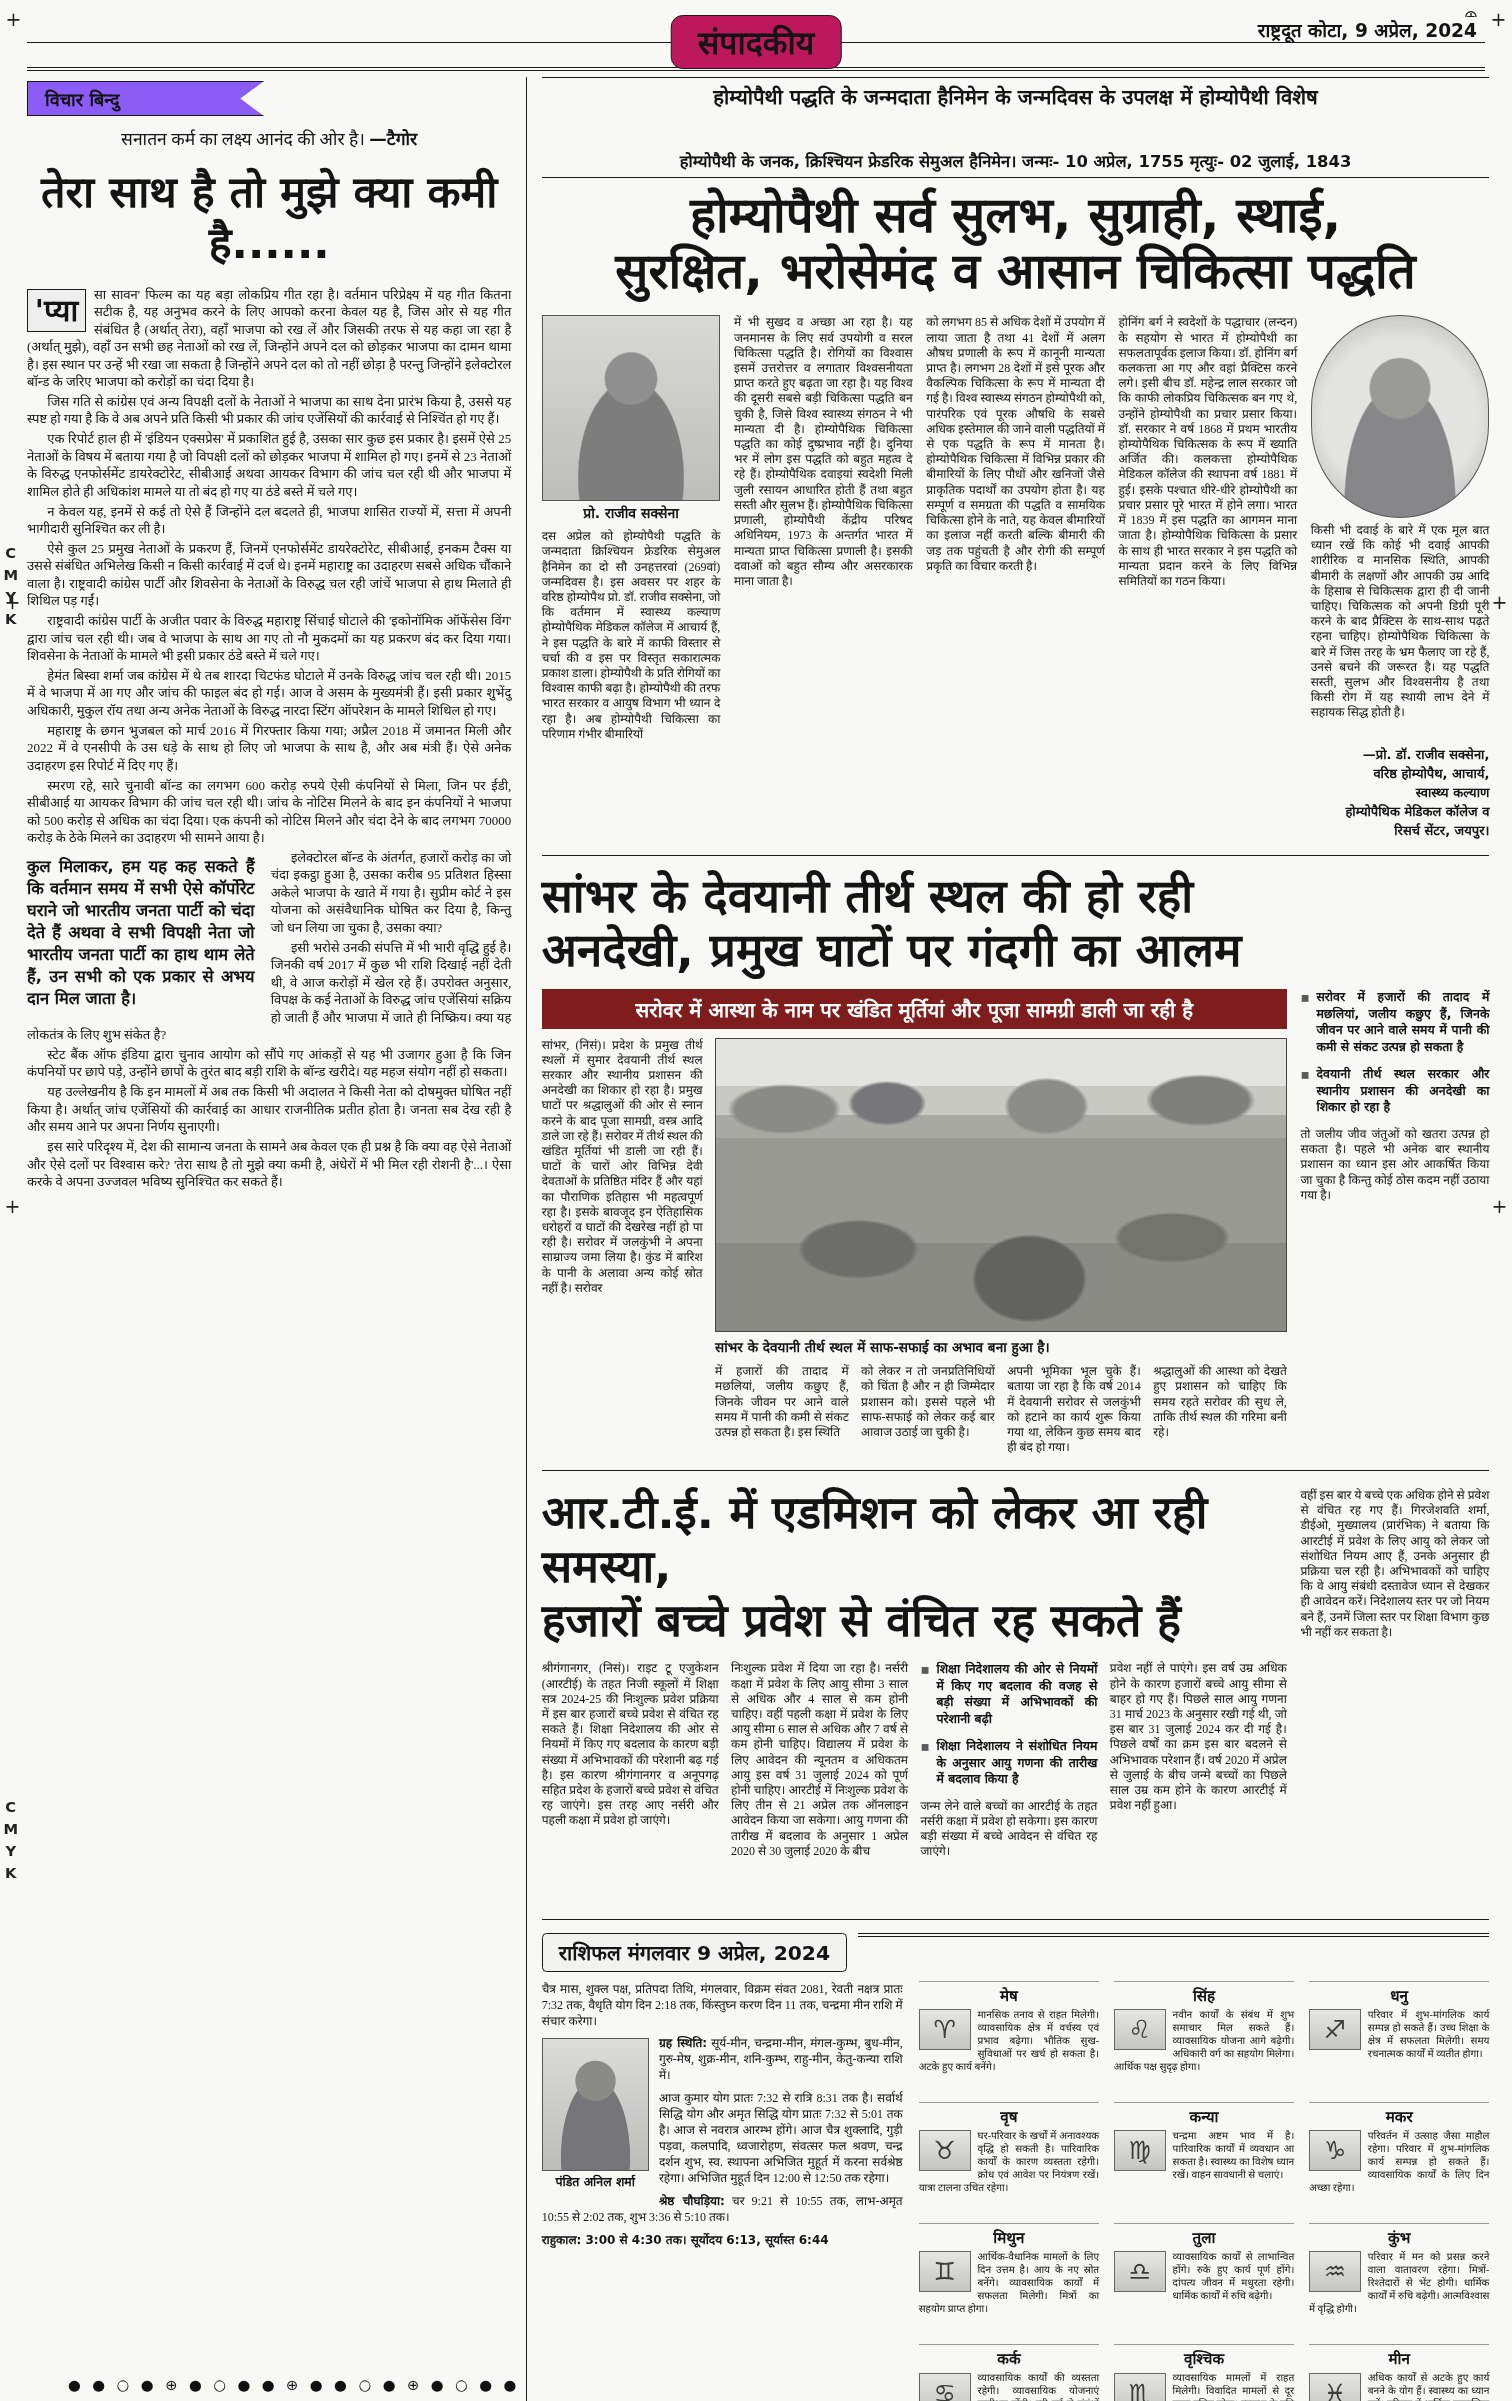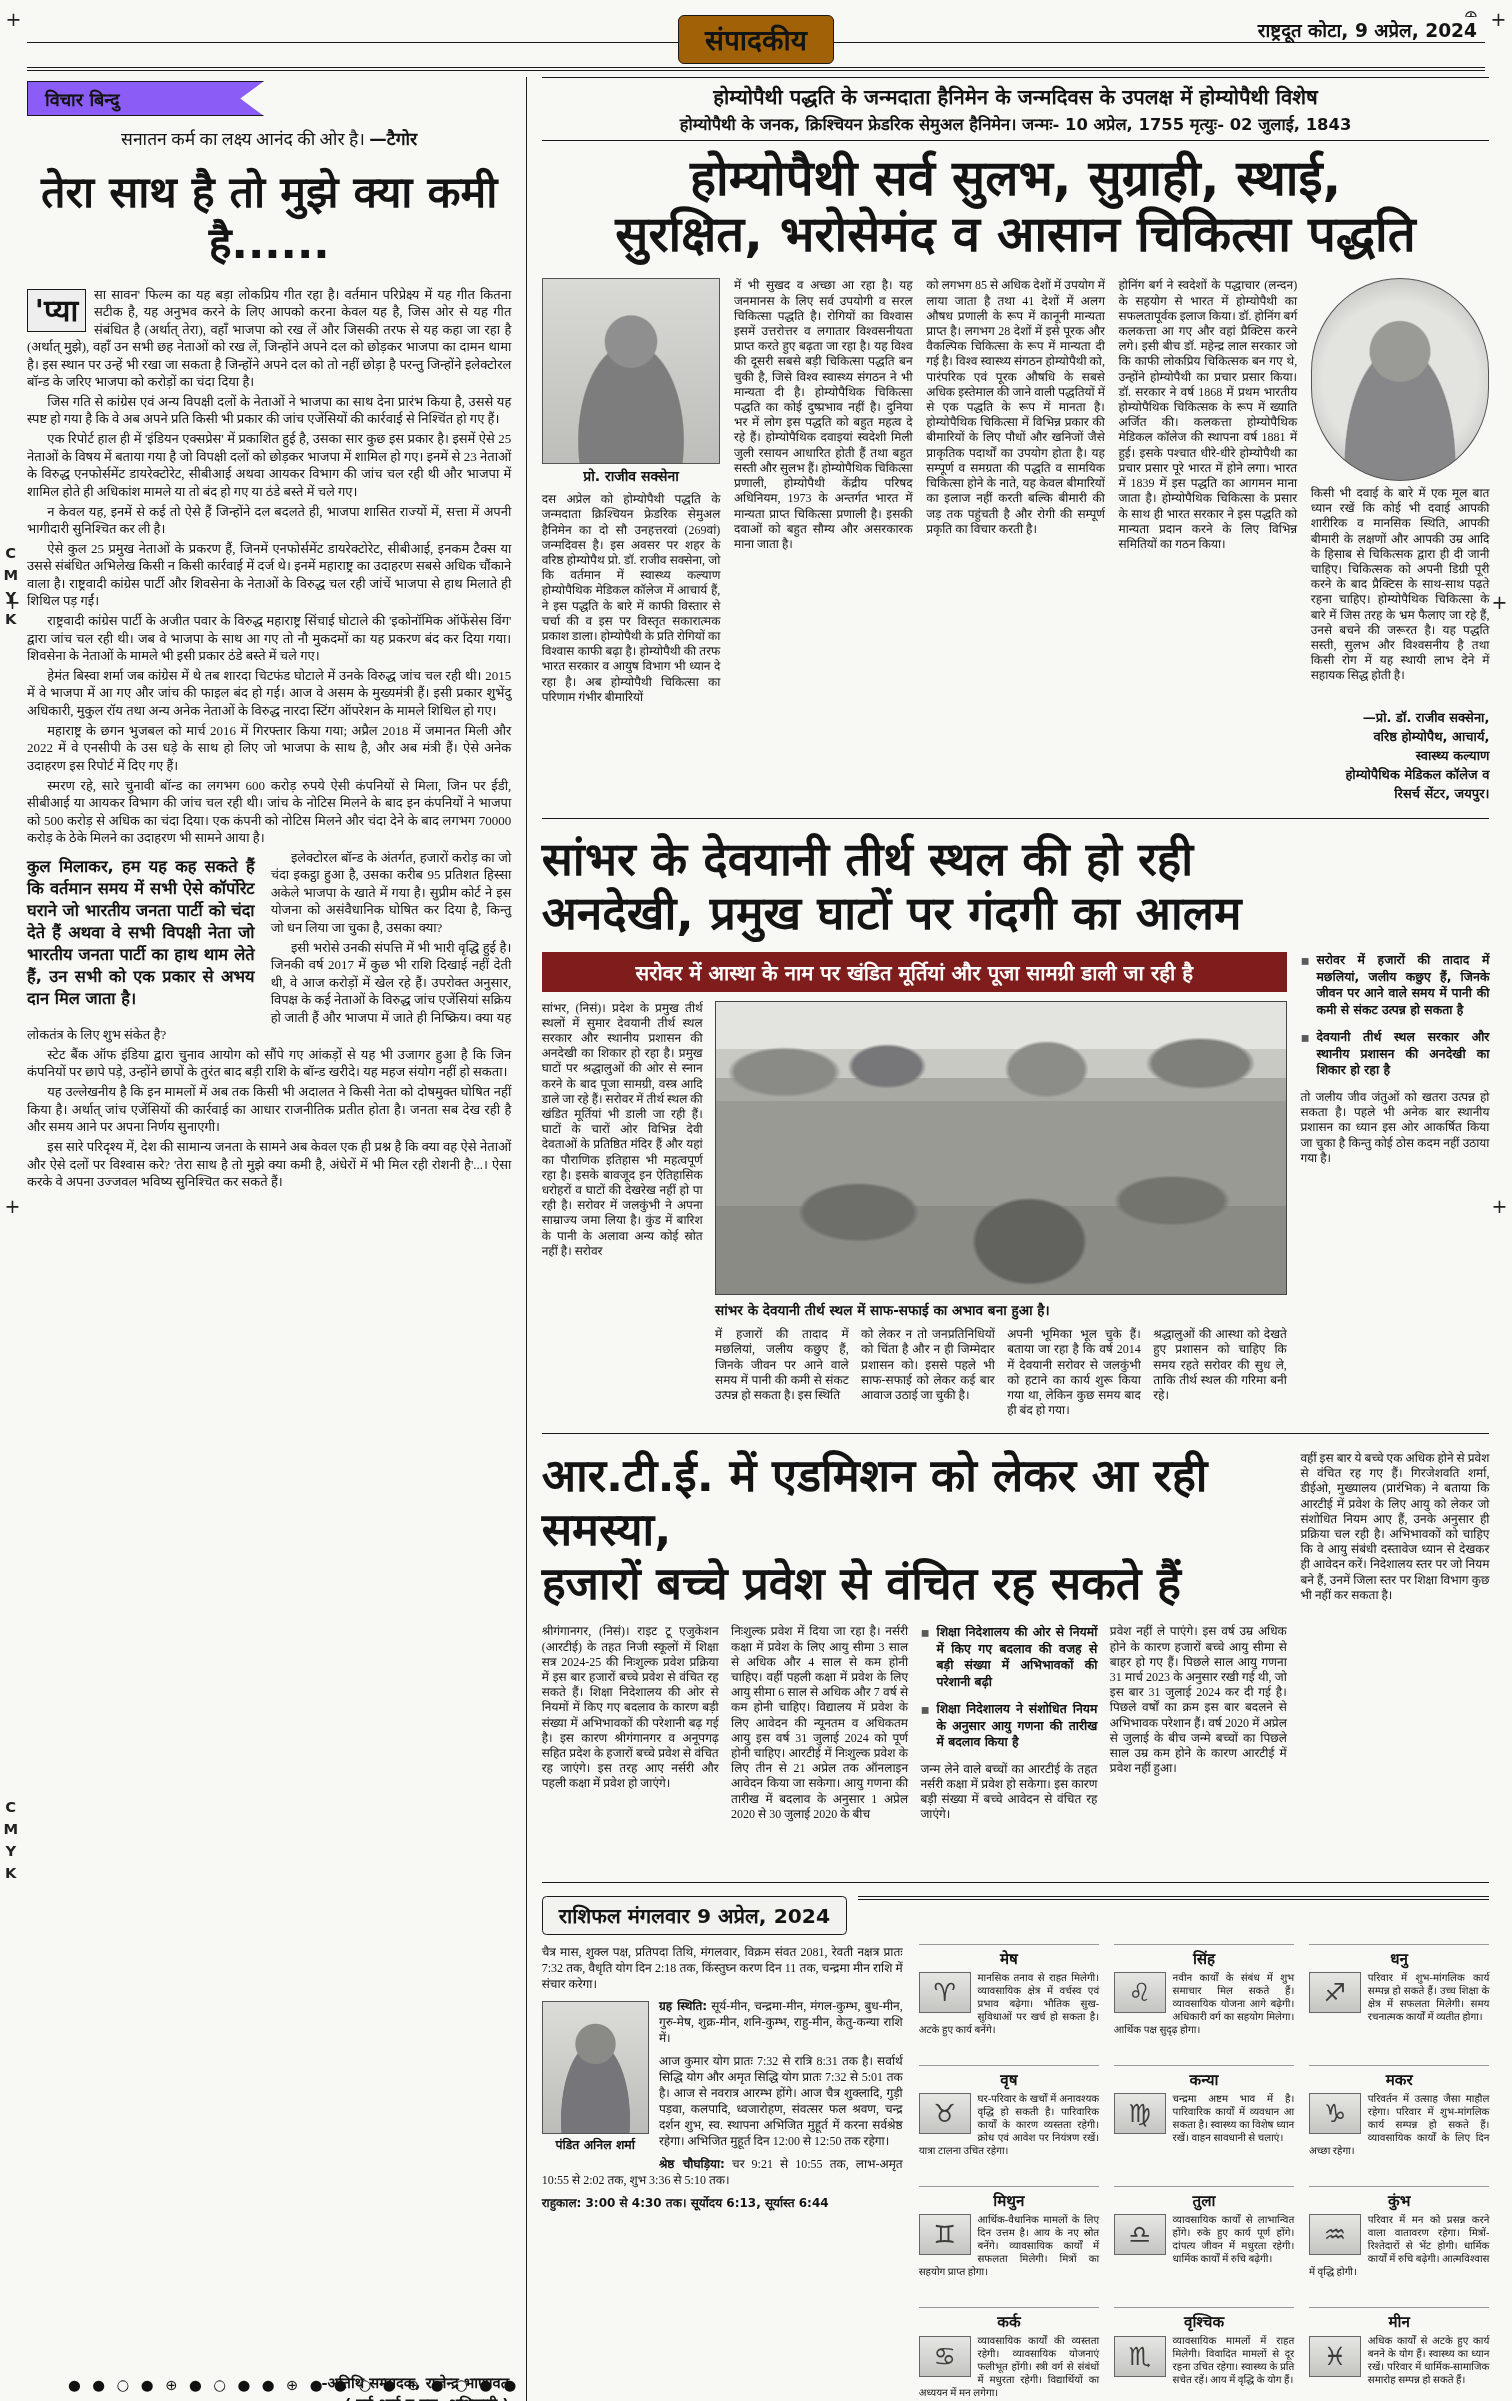--- a/index.html
+++ b/index.html
@@ -15,41 +15,41 @@
   }
   
   .mark { position:absolute; color:#222; font-family:"DejaVu Sans", sans-serif; }
   .plus { font-size:19px; line-height:1; }
   .target { font-size:17px; line-height:1; }
   .cmyk { font-size:14.7px; font-weight:bold; white-space:pre-line; line-height:1.5; text-align:center; }
   .dotsrow { position:absolute; bottom:8px; left:68px; right:68px; display:flex; justify-content:space-between; font-size:14.7px; color:#111; letter-spacing:3.4px; font-family:"DejaVu Sans", sans-serif; }
   
   .masthead { position:relative; height:67px; margin:0 27px; }
   .mast-line { position:absolute; left:0; right:0; top:42px; border-top:1.1px solid #1a1a1a; }
-  .mast-box { position:absolute; left:50%; transform:translateX(-50%); top:14.7px; border:1.7px solid #1a1a1a; border-radius:6px; background:#a16207; padding:4.5px 26px; font-family:"DejaVu Sans", sans-serif; font-weight:bold; font-size:28px; }
+  .mast-box { position:absolute; left:50%; transform:translateX(-50%); top:14.7px; border:1.7px solid #1a1a1a; border-radius:12px; background:#be185d; padding:4.5px 26px; font-family:"DejaVu Sans", sans-serif; font-weight:bold; font-size:32px; }
   .mast-edition { position:absolute; right:0; top:17px; background:#f8f8f5; padding:0 8px; font-family:"DejaVu Sans", sans-serif; font-weight:bold; font-size:18.6px; }
   .double-rule { margin:0 27px; border-top:1.7px solid #1a1a1a; border-bottom:0.6px solid #1a1a1a; height:4px; }
   
   .content { display:flex; align-items:stretch; margin:5.6px 22.6px 34px 27px; }
   .left-col { width:500px; padding:4.5px 14.7px 0 0; border-right:0.6px solid #222; display:flex; flex-direction:column; }
   .right-area { flex:1; padding-left:14.7px; }
   
   .vb-banner { display:inline-block; border:1.7px solid #1a1a1a; padding:4.5px 40px 4.5px 17px; font-family:"DejaVu Sans", sans-serif; font-weight:bold; font-size:18px; clip-path:polygon(0 0,100% 0,90% 50%,100% 100%,0 100%); background:#8b5cf6; width:237px; }
   .vb-quote { margin:10.2px 5.6px 4.5px; font-size:17.5px; text-align:center; }
   .vb-quote b { font-family:"DejaVu Sans", sans-serif; }
   .ed-headline { text-align:center; font-family:"DejaVu Sans", sans-serif; font-weight:bold; font-size:43px; line-height:1.18; margin:12.4px 0 17px; }
   .ed-body { flex:1; font-size:13px; line-height:17.5px; text-align:justify; }
   .ed-body p { margin-bottom:2.3px; text-indent:20.3px; }
   .ed-body p.first { text-indent:0; }
   .dropcap { float:left; border:1.1px solid #1a1a1a; font-family:"DejaVu Sans", sans-serif; font-weight:bold; font-size:30px; line-height:1; padding:5.6px 6.8px; margin:3.4px 8px 2.3px 0; background:#eee; }
   .pullquote { float:left; width:47%; font-family:"DejaVu Sans", sans-serif; font-weight:bold; font-size:16.4px; line-height:1.35; text-align:justify; margin:6.8px 16px 5.6px 0; }
   .ed-byline { margin-top:auto; text-align:right; font-family:"DejaVu Sans", sans-serif; font-weight:bold; font-size:14.7px; line-height:1.4; padding:10.2px 2.3px 3.4px 0; }
   
   .ho-kicker { border-top:1.1px solid #1a1a1a; text-align:center; font-family:"DejaVu Sans", sans-serif; font-weight:bold; font-size:20.3px; padding:4.5px 0 2.3px; }
-  .ho-subkicker { text-align:center; font-family:"DejaVu Sans", sans-serif; font-weight:bold; font-size:16.4px; padding-bottom:4.5px; border-bottom:1.1px solid #1a1a1a; }
+  .ho-subkicker { text-align:center; font-family:"DejaVu Sans", sans-serif; font-weight:bold; font-size:16.4px; padding-bottom:4.5px; border-bottom:1.1px solid #1a1a1a;margin-top:37px; }
   .ho-headline { text-align:center; font-family:"DejaVu Sans", sans-serif; font-weight:bold; font-size:49px; line-height:1.15; margin:10.2px 0 14.7px; }
   .ho-cols { display:flex; gap:13.6px; min-height:525px; }
   .ho-col { flex:1; font-size:12px; line-height:15.2px; text-align:justify; display:flex; flex-direction:column; }
   .portrait { width:100%; height:186px; border:0.6px solid #555;
     background:
       radial-gradient(circle at 50% 34%, #8f8f8f 0 17%, rgba(0,0,0,0) 18%),
       radial-gradient(ellipse at 50% 88%, #7d7d7d 0 42%, rgba(0,0,0,0) 43%),
       linear-gradient(#d9d9d6, #bdbdba); margin-bottom:4.5px; }
   .portrait.oval { border-radius:50% / 46%; height:203px;
     background:

